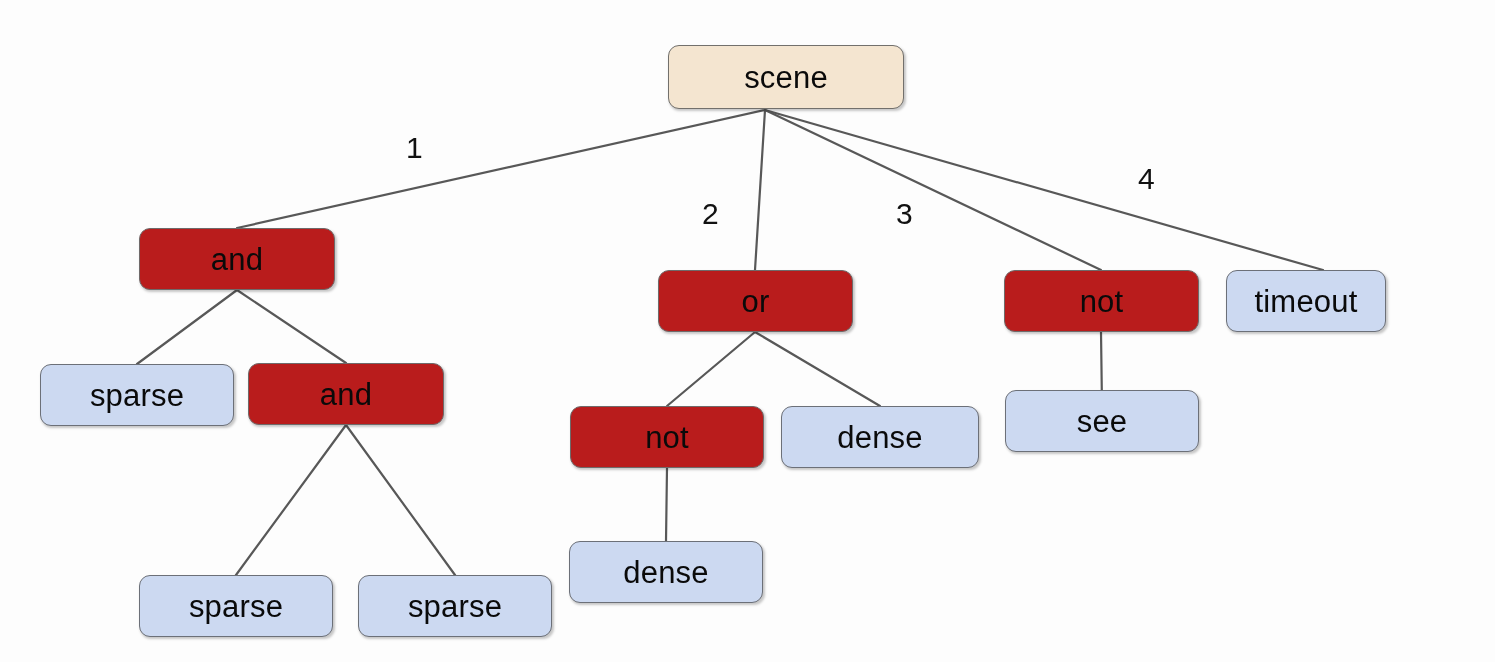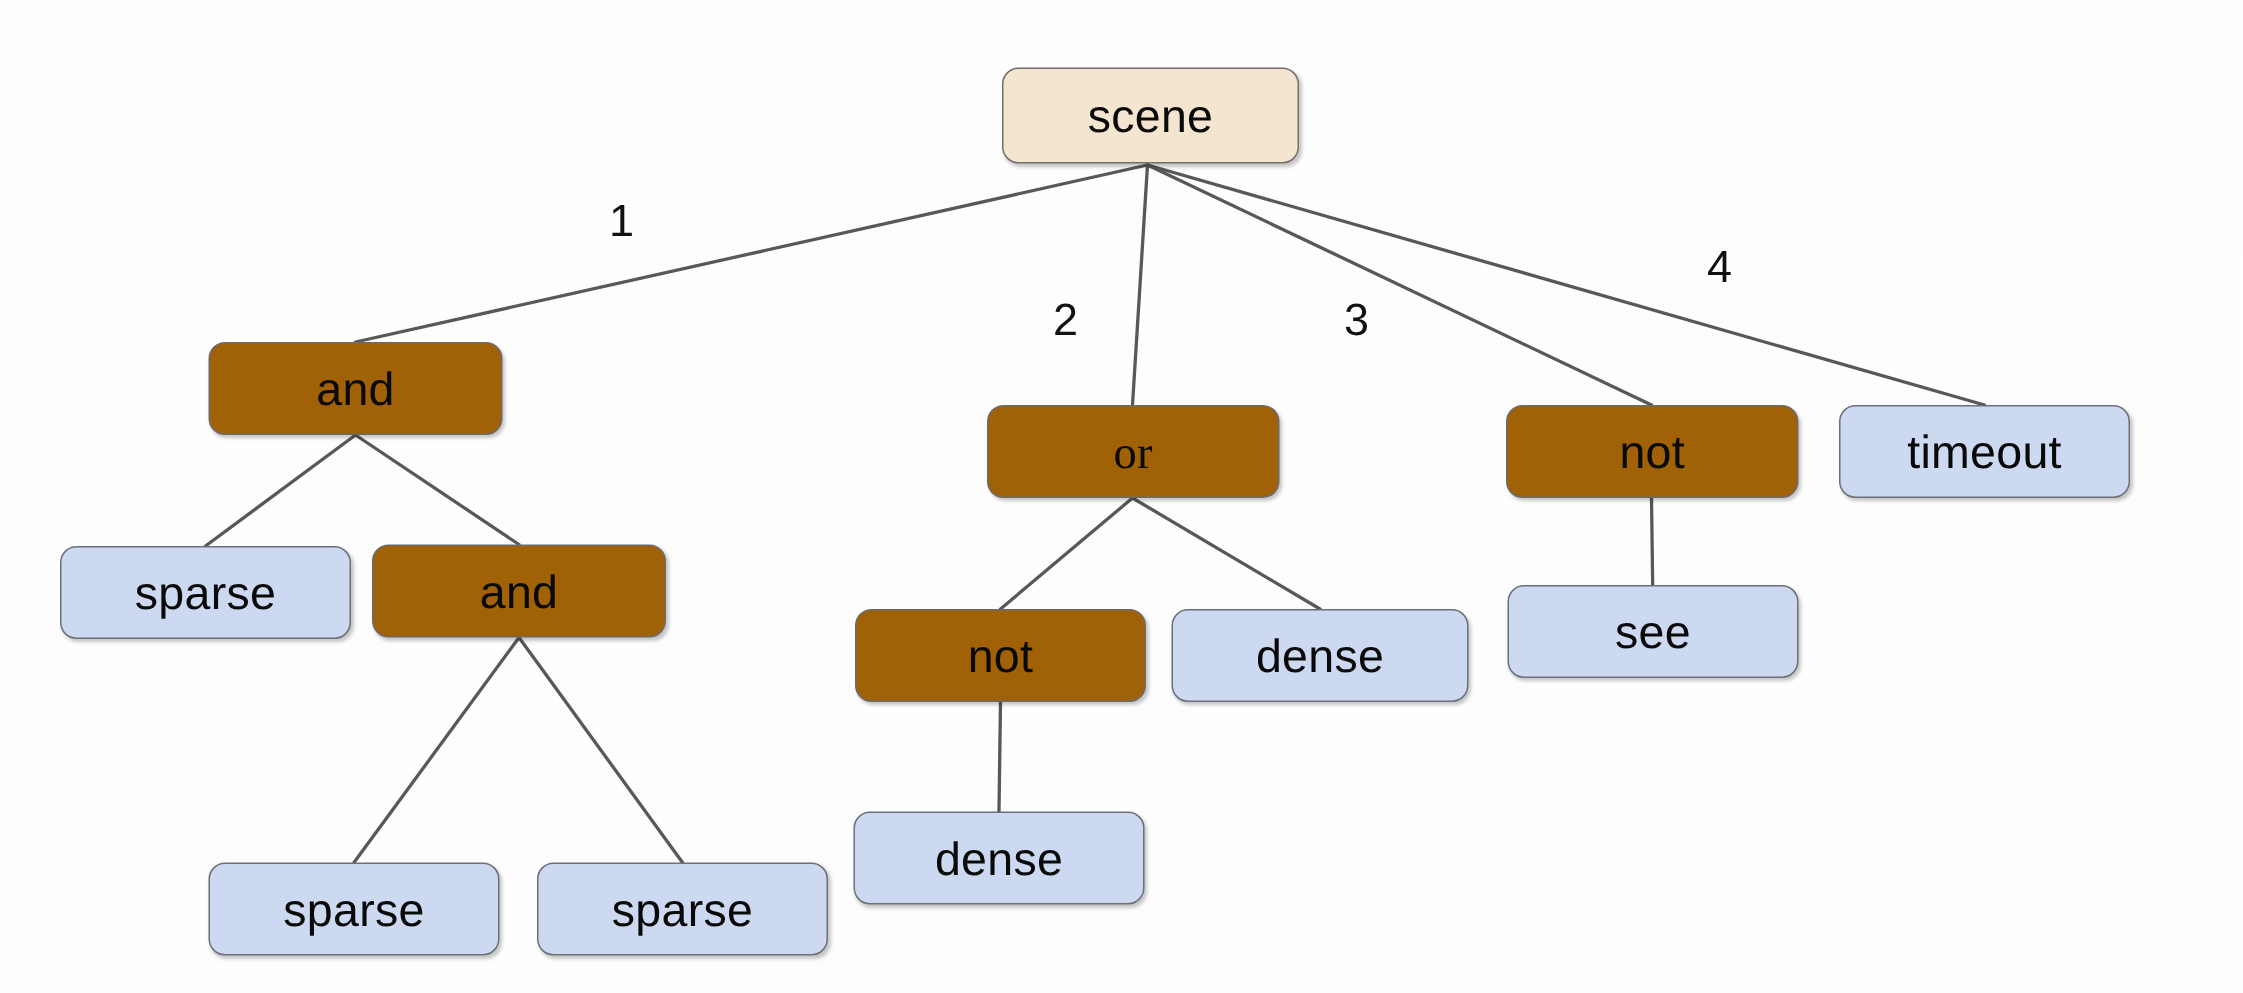--- a/index.html
+++ b/index.html
@@ -32,21 +32,21 @@
     border: 1.6px solid #6e6e6e;
     border-radius: 11px;
     color: #0a0a0a;
     font-size: 31px;
     line-height: 1;
     letter-spacing: 0.2px;
     white-space: nowrap;
     box-shadow: 1.5px 2px 2.5px rgba(0,0,0,0.22);
   }
   .node.root   { background: #f4e5d0; border-color: #72706c; }
-  .node.op     { background: #a16207; border-color: #6f6a6a; }
+  .node.op     { background: #b91c1c; border-color: #6f6a6a; }
   .node.leaf   { background: #ccd9f1; border-color: #6c7078; }
   .edge-label {
     position: absolute;
     color: #111111;
     font-size: 30px;
     line-height: 1;
     white-space: nowrap;
   }
 </style>
 </head>
@@ -61,33 +61,33 @@
       <line x1="237" y1="290" x2="137" y2="364" stroke="#585858" stroke-width="2.2" stroke-linecap="round"></line>
       <line x1="237" y1="290" x2="346" y2="363" stroke="#585858" stroke-width="2.2" stroke-linecap="round"></line>
       <line x1="346" y1="425" x2="236" y2="575" stroke="#585858" stroke-width="2.2" stroke-linecap="round"></line>
       <line x1="346" y1="425" x2="455" y2="575" stroke="#585858" stroke-width="2.2" stroke-linecap="round"></line>
       <line x1="755" y1="332" x2="667" y2="406" stroke="#585858" stroke-width="2.2" stroke-linecap="round"></line>
       <line x1="755" y1="332" x2="880" y2="406" stroke="#585858" stroke-width="2.2" stroke-linecap="round"></line>
       <line x1="1101" y1="332" x2="1102" y2="406" stroke="#585858" stroke-width="2.2" stroke-linecap="round"></line>
       <line x1="667" y1="468" x2="666" y2="541" stroke="#585858" stroke-width="2.2" stroke-linecap="round"></line>
     </svg>
   <div id="node-layer">
-      <div class="node root" style="left: 668px; top: 45px; width: 198px; height: 64px;">
+      <div class="node root" style="left: 668px; top: 45px; width: 236px; height: 64px;">
         <span>scene</span>
       </div>
       <div class="node op" style="left: 139px; top: 228px; width: 196px; height: 62px;">
         <span>and</span>
       </div>
-      <div class="node op" style="left: 658px; top: 270px; width: 195px; height: 62px; font-family: Liberation Serif, serif;">
+      <div class="node op" style="left: 658px; top: 270px; width: 195px; height: 62px;">
         <span>or</span>
       </div>
       <div class="node op" style="left: 1004px; top: 270px; width: 195px; height: 62px;">
         <span>not</span>
       </div>
-      <div class="node leaf" style="left: 1226px; top: 270px; width: 194px; height: 62px;">
+      <div class="node leaf" style="left: 1226px; top: 270px; width: 160px; height: 62px;">
         <span>timeout</span>
       </div>
       <div class="node leaf" style="left: 40px; top: 364px; width: 194px; height: 62px;">
         <span>sparse</span>
       </div>
       <div class="node op" style="left: 248px; top: 363px; width: 196px; height: 62px;">
         <span>and</span>
       </div>
       <div class="node op" style="left: 570px; top: 406px; width: 194px; height: 62px;">
         <span>not</span>

